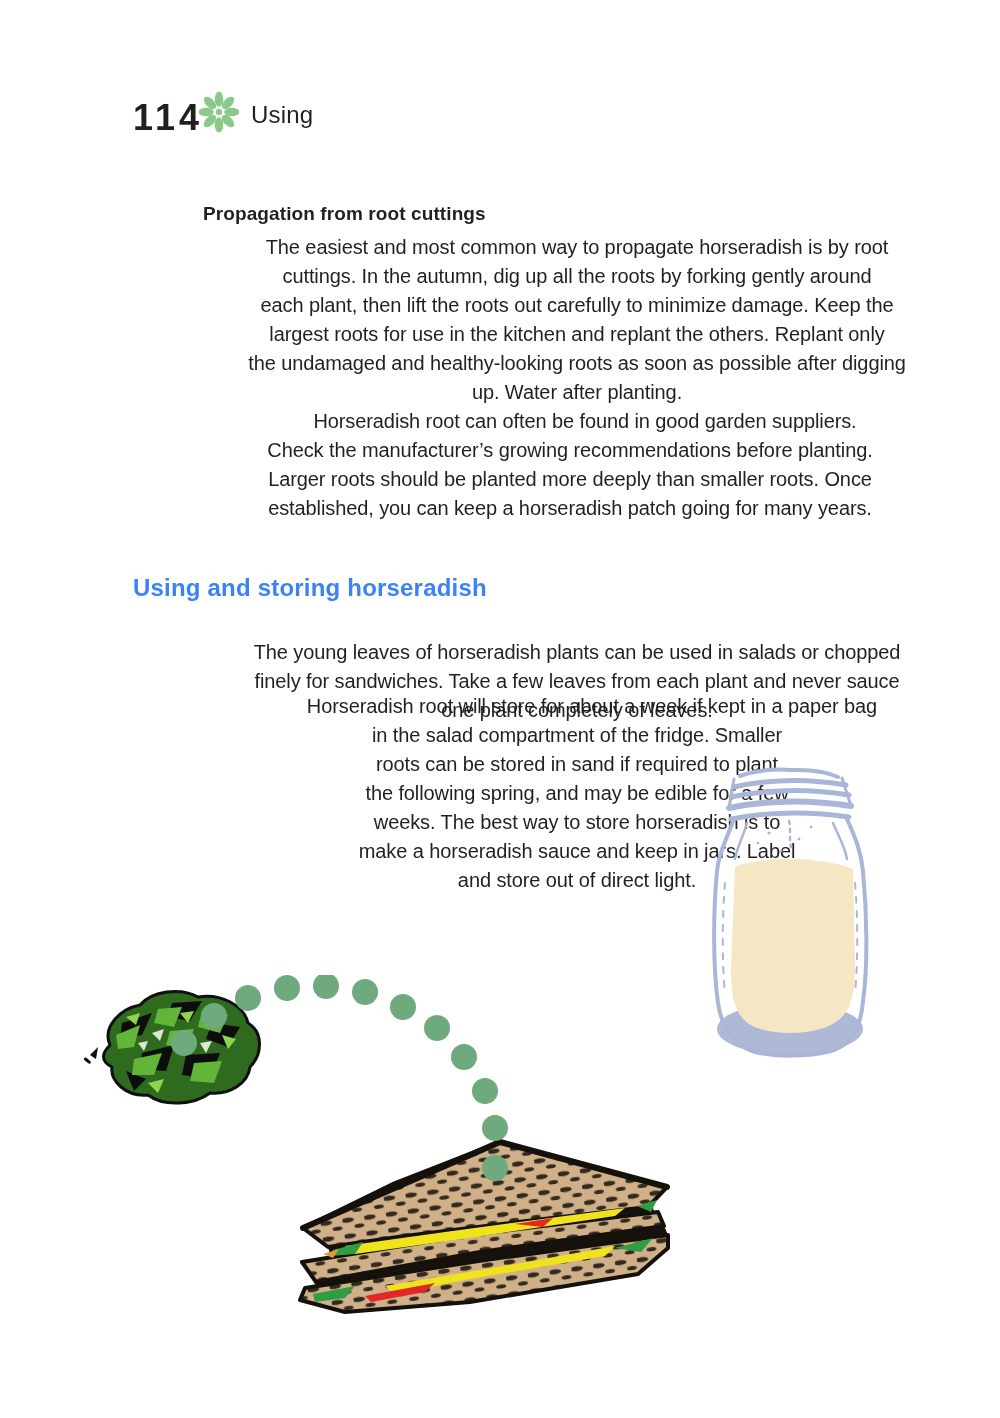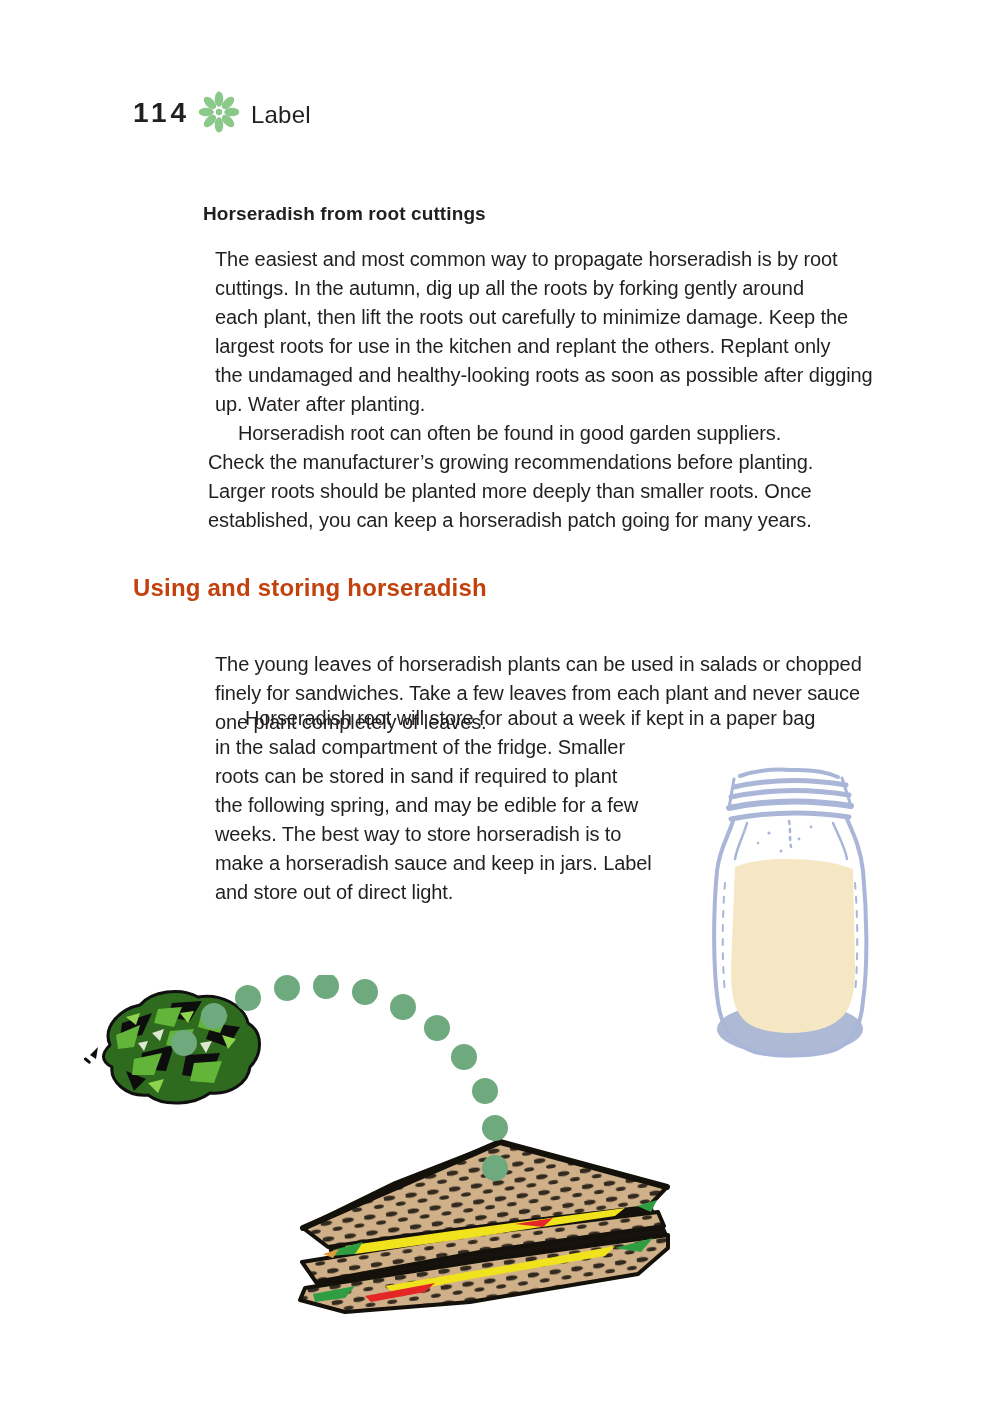--- a/index.html
+++ b/index.html
@@ -7,43 +7,44 @@
     position:relative;
     width:1000px;height:1418px;
     background:#ffffff;
     font-family:"Liberation Sans",sans-serif;
     color:#231f20;
     overflow:hidden;
   }
   .abs{position:absolute;}
   .page-number{
     left:133px;top:97px;
-    font-size:28px;font-weight:bold;letter-spacing:4px;
+    font-size:36px;font-weight:bold;letter-spacing:4px;
   }
   .section-label{
     left:251px;top:101px;
     font-size:24px;font-weight:400;letter-spacing:0.2px;
   }
   .subheading{
     left:203px;top:203px;
     font-size:19px;font-weight:bold;letter-spacing:0.1px;
     margin:0;
   }
   .body-text{
     font-size:20px;line-height:29px;
     letter-spacing:-0.1px;
     white-space:pre-line;
     width:748px;
-    margin:12px;
+    margin:0;
+    text-align:center;
   }
   .p1a{left:203px;top:233px;}
   .p1b{left:196px;top:407px;text-indent:30px;}
   .h2{
     left:133px;top:574px;
-    font-size:24px;font-weight:bold;color:#c2410c;letter-spacing:0.2px;
+    font-size:24px;font-weight:bold;color:#3b82f6;letter-spacing:0.2px;
     margin:0;
   }
   .p2a{left:203px;top:638px;}
   .p2b{left:203px;top:692px;text-indent:30px;}
   .flower{left:199px;top:91px;width:40px;height:42px;}
   .jar{left:703px;top:763px;width:170px;height:300px;}
   .leaves{left:82px;top:983px;width:192px;height:130px;}
   .dots{left:170px;top:975px;width:340px;height:212px;z-index:5;}
   .sandwich{left:285px;top:1128px;width:400px;height:195px;}
 </style>
@@ -61,23 +62,23 @@
       <ellipse cx="20" cy="7.2" rx="4.3" ry="7.6" transform="rotate(90 20 20)"></ellipse>
       <ellipse cx="20" cy="7.2" rx="4.3" ry="7.6" transform="rotate(135 20 20)"></ellipse>
       <ellipse cx="20" cy="7.2" rx="4.3" ry="7.6" transform="rotate(180 20 20)"></ellipse>
       <ellipse cx="20" cy="7.2" rx="4.3" ry="7.6" transform="rotate(225 20 20)"></ellipse>
       <ellipse cx="20" cy="7.2" rx="4.3" ry="7.6" transform="rotate(270 20 20)"></ellipse>
       <ellipse cx="20" cy="7.2" rx="4.3" ry="7.6" transform="rotate(315 20 20)"></ellipse>
       <circle cx="20" cy="20" r="3.2"></circle>
     </g>
   </svg>
 
-  <div class="abs section-label">Label</div>
-
-  <h3 class="abs subheading">Horseradish from root cuttings</h3>
+  <div class="abs section-label">Using</div>
+
+  <h3 class="abs subheading">Propagation from root cuttings</h3>
 
   <p class="abs body-text p1a">The easiest and most common way to propagate horseradish is by root
 cuttings. In the autumn, dig up all the roots by forking gently around
 each plant, then lift the roots out carefully to minimize damage. Keep the
 largest roots for use in the kitchen and replant the others. Replant only
 the undamaged and healthy-looking roots as soon as possible after digging
 up. Water after planting.</p>
 
   <p class="abs body-text p1b">Horseradish root can often be found in good garden suppliers.
 Check the manufacturer’s growing recommendations before planting.

